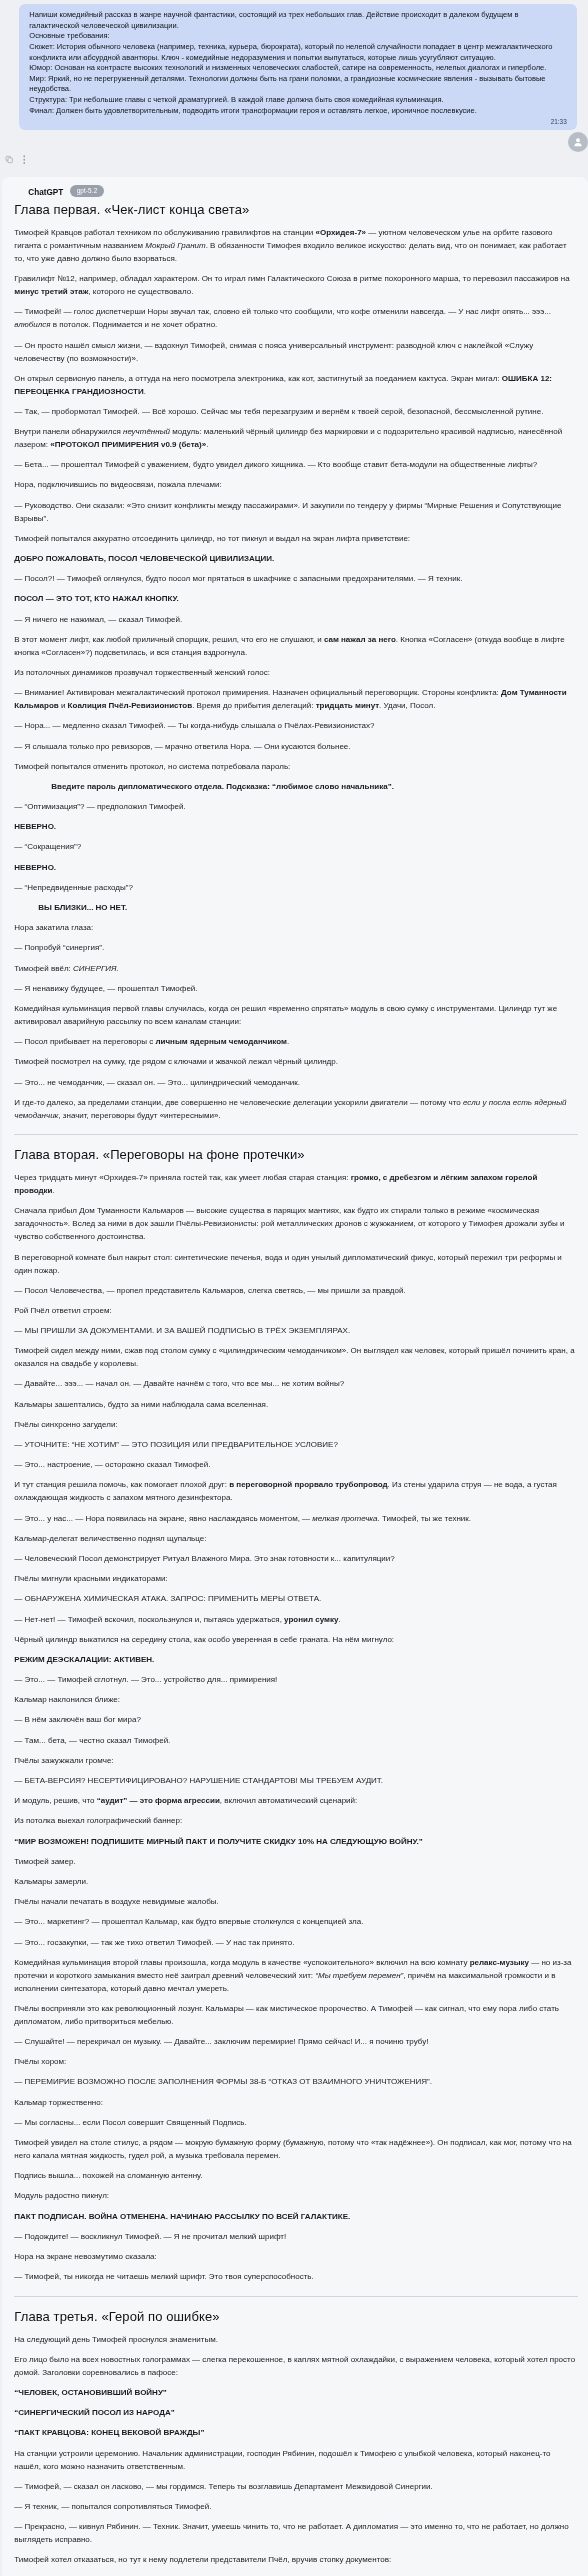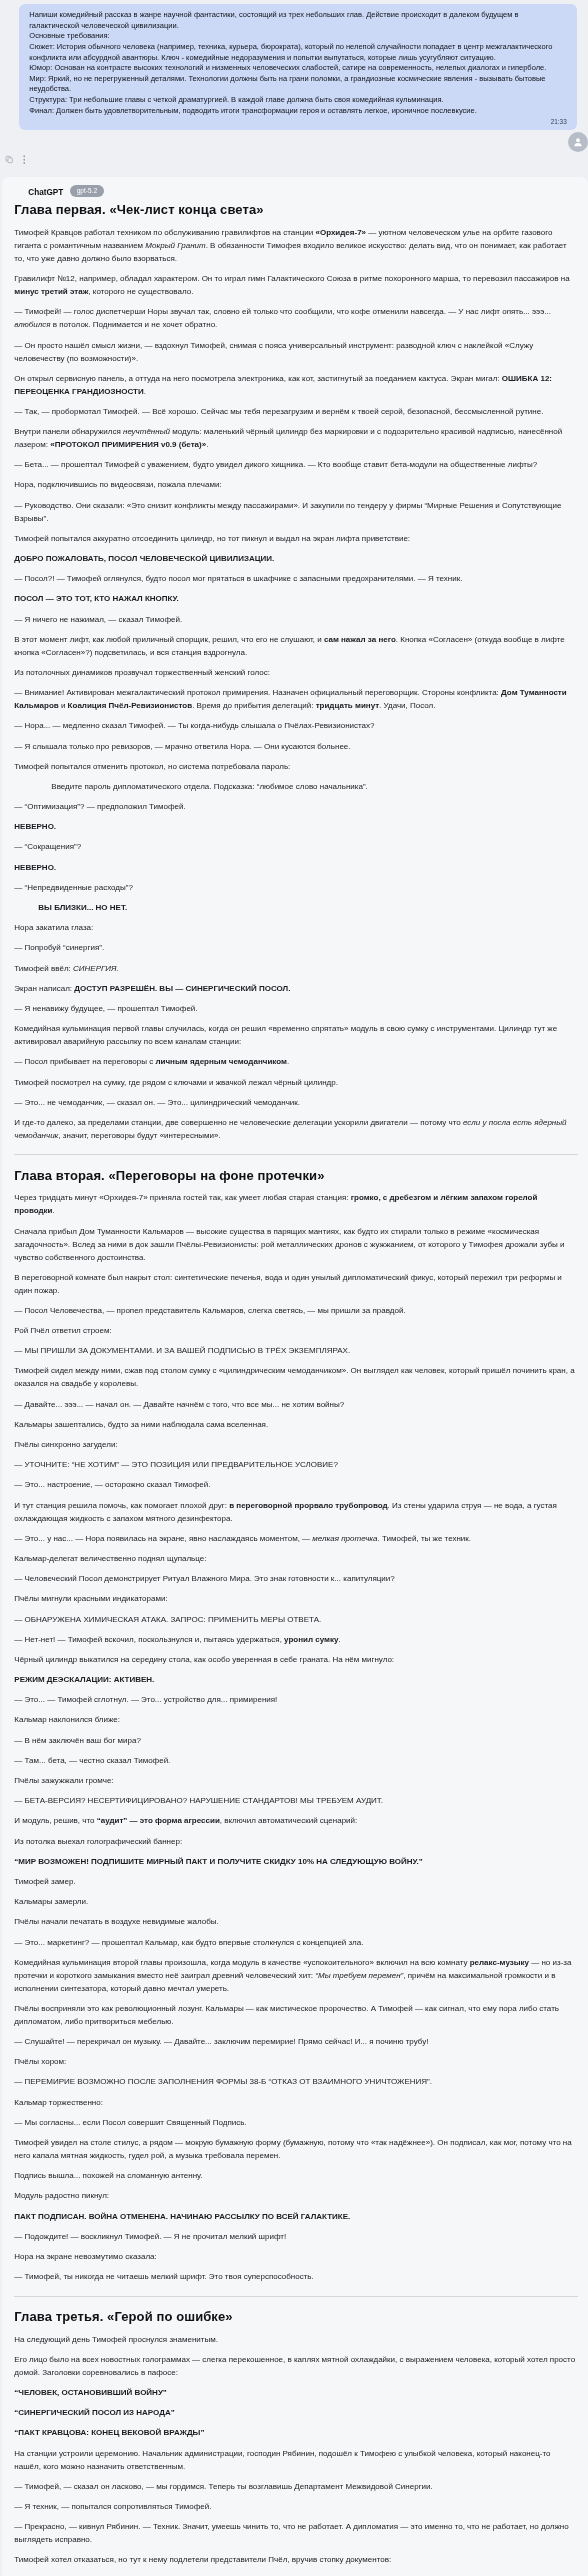--- a/index.html
+++ b/index.html
@@ -35,21 +35,21 @@
   .assistant-header{display:flex;align-items:flex-end;gap:6.7px;padding-left:15.5px;height:13.4px;}
   .assistant-name{font-size:8.2px;font-weight:700;color:#0f1014;}
   .model-badge{
     background:#99a0ab;color:#ffffff;font-size:6.4px;line-height:6.4px;
     padding:2.6px 6.7px;border-radius:6.7px;letter-spacing:0.1px;
   }
   
   .story{margin-top:4.1px;color:#1b1c20;font-size:8px;line-height:13px;width:564px;margin-left:1.5px;}
   .story p{margin:7.2px 0;white-space:pre-wrap;}
   .chapter-title{
-    font-size:13px;line-height:16.5px;font-weight:700;color:#101114;
+    font-size:13px;line-height:16.5px;font-weight:400;color:#101114;
     margin:12.4px 0 5.2px 0;letter-spacing:0.1px;
   }
   .chapter-title:first-child{margin-top:5.2px;}
   hr.divider{border:none;border-top:1px solid #d4d6db;margin:12.4px 0 1px 0;}
 </style>
 </head>
 <body>
 
 <div class="user-bubble">
   <div>
@@ -114,31 +114,30 @@
       <p><span style="font-weight: 700;">ДОБРО ПОЖАЛОВАТЬ, ПОСОЛ ЧЕЛОВЕЧЕСКОЙ ЦИВИЛИЗАЦИИ.</span></p>
       <p><span>— Посол?! — Тимофей оглянулся, будто посол мог прятаться в шкафчике с запасными предохранителями. — Я техник.</span></p>
       <p><span style="font-weight: 700;">ПОСОЛ — ЭТО ТОТ, КТО НАЖАЛ КНОПКУ.</span></p>
       <p><span>— Я ничего не нажимал, — сказал Тимофей.</span></p>
       <p><span>В этот момент лифт, как любой приличный спорщик, решил, что его не слушают, и </span><span style="font-weight: 700;">сам нажал за него</span><span>. Кнопка «Согласен» (откуда вообще в лифте кнопка «Согласен»?) подсветилась, и вся станция вздрогнула.</span></p>
       <p><span>Из потолочных динамиков прозвучал торжественный женский голос:</span></p>
       <p><span>— Внимание! Активирован межгалактический протокол примирения. Назначен официальный переговорщик. Стороны конфликта: </span><span style="font-weight: 700;">Дом Туманности Кальмаров</span><span> и </span><span style="font-weight: 700;">Коалиция Пчёл-Ревизионистов</span><span>. Время до прибытия делегаций: </span><span style="font-weight: 700;">тридцать минут</span><span>. Удачи, Посол.</span></p>
       <p><span>— Нора... — медленно сказал Тимофей. — Ты когда-нибудь слышала о Пчёлах-Ревизионистах?</span></p>
       <p><span>— Я слышала только про ревизоров, — мрачно ответила Нора. — Они кусаются больнее.</span></p>
       <p><span>Тимофей попытался отменить протокол, но система потребовала пароль:</span></p>
-      <p><span style="font-weight: 400; padding-left: 37px;">Введите пароль дипломатического отдела. Подсказка: “любимое слово начальника”.</span></p>
+      <p><span style="font-weight: 700; padding-left: 37px;">Введите пароль дипломатического отдела. Подсказка: “любимое слово начальника”.</span></p>
       <p><span>— “Оптимизация”? — предположил Тимофей.</span></p>
       <p><span style="font-weight: 700;">НЕВЕРНО.</span></p>
       <p><span>— “Сокращения”?</span></p>
       <p><span style="font-weight: 700;">НЕВЕРНО.</span></p>
       <p><span>— “Непредвиденные расходы”?</span></p>
       <p><span style="font-weight: 700; padding-left: 24px;">ВЫ БЛИЗКИ... НО НЕТ.</span></p>
       <p><span>Нора закатила глаза:</span></p>
       <p><span>— Попробуй “синергия”.</span></p>
       <p><span>Тимофей ввёл: </span><span style="font-style: italic;">СИНЕРГИЯ.</span></p>
-      <p><span>Экран написал: </span><span style="font-weight: 700;">ДОСТУП РАЗРЕШЁН. ВЫ — СИНЕРГИЧЕСКИЙ ПОСОЛ.</span></p>
       <p><span>— Я ненавижу будущее, — прошептал Тимофей.</span></p>
       <p><span>Комедийная кульминация первой главы случилась, когда он решил «временно спрятать» модуль в свою сумку с инструментами. Цилиндр тут же активировал аварийную рассылку по всем каналам станции:</span></p>
       <p><span>— Посол прибывает на переговоры с </span><span style="font-weight: 700;">личным ядерным чемоданчиком</span><span>.</span></p>
       <p><span>Тимофей посмотрел на сумку, где рядом с ключами и жвачкой лежал чёрный цилиндр.</span></p>
       <p><span>— Это... не чемоданчик, — сказал он. — Это... цилиндрический чемоданчик.</span></p>
       <p><span>И где-то далеко, за пределами станции, две совершенно не человеческие делегации ускорили двигатели — потому что </span><span style="font-style: italic;">если у посла есть ядерный чемоданчик</span><span>, значит, переговоры будут «интересными».</span></p>
       <hr class="divider">
       <h1 class="chapter-title">Глава вторая. «Переговоры на фоне протечки»</h1>
       <p><span>Через тридцать минут «Орхидея-7» приняла гостей так, как умеет любая старая станция: </span><span style="font-weight: 700;">громко, с дребезгом и лёгким запахом горелой проводки</span><span>.</span></p>
       <p><span>Сначала прибыл Дом Туманности Кальмаров — высокие существа в парящих мантиях, как будто их стирали только в режиме «космическая загадочность». Вслед за ними в док зашли Пчёлы-Ревизионисты: рой металлических дронов с жужжанием, от которого у Тимофея дрожали зубы и чувство собственного достоинства.</span></p>
@@ -167,20 +166,21 @@
       <p><span>— Там... бета, — честно сказал Тимофей.</span></p>
       <p><span>Пчёлы зажужжали громче:</span></p>
       <p><span>— БЕТА-ВЕРСИЯ? НЕСЕРТИФИЦИРОВАНО? НАРУШЕНИЕ СТАНДАРТОВ! МЫ ТРЕБУЕМ АУДИТ.</span></p>
       <p><span>И модуль, решив, что </span><span style="font-weight: 700;">“аудит” — это форма агрессии</span><span>, включил автоматический сценарий:</span></p>
       <p><span>Из потолка выехал голографический баннер:</span></p>
       <p><span style="font-weight: 700;">“МИР ВОЗМОЖЕН! ПОДПИШИТЕ МИРНЫЙ ПАКТ И ПОЛУЧИТЕ СКИДКУ 10% НА СЛЕДУЮЩУЮ ВОЙНУ.”</span></p>
       <p><span>Тимофей замер.</span></p>
       <p><span>Кальмары замерли.</span></p>
       <p><span>Пчёлы начали печатать в воздухе невидимые жалобы.</span></p>
       <p><span>— Это... маркетинг? — прошептал Кальмар, как будто впервые столкнулся с концепцией зла.</span></p>
+      <p><span>— Это... госзакупки, — так же тихо ответил Тимофей. — У нас так принято.</span></p>
       <p><span>Комедийная кульминация второй главы произошла, когда модуль в качестве «успокоительного» включил на всю комнату </span><span style="font-weight: 700;">релакс-музыку</span><span> — но из-за протечки и короткого замыкания вместо неё заиграл древний человеческий хит: </span><span style="font-style: italic;">“Мы требуем перемен”</span><span>, причём на максимальной громкости и в исполнении синтезатора, который давно мечтал умереть.</span></p>
       <p><span>Пчёлы восприняли это как революционный лозунг. Кальмары — как мистическое пророчество. А Тимофей — как сигнал, что ему пора либо стать дипломатом, либо притвориться мебелью.</span></p>
       <p><span>— Слушайте! — перекричал он музыку. — Давайте... заключим перемирие! Прямо сейчас! И... я починю трубу!</span></p>
       <p><span>Пчёлы хором:</span></p>
       <p><span>— ПЕРЕМИРИЕ ВОЗМОЖНО ПОСЛЕ ЗАПОЛНЕНИЯ ФОРМЫ 38-Б “ОТКАЗ ОТ ВЗАИМНОГО УНИЧТОЖЕНИЯ”.</span></p>
       <p><span>Кальмар торжественно:</span></p>
       <p><span>— Мы согласны... если Посол совершит Священный Подпись.</span></p>
       <p><span>Тимофей увидел на столе стилус, а рядом — мокрую бумажную форму (бумажную, потому что «так надёжнее»). Он подписал, как мог, потому что на него капала мятная жидкость, гудел рой, а музыка требовала перемен.</span></p>
       <p><span>Подпись вышла... похожей на сломанную антенну.</span></p>
       <p><span>Модуль радостно пикнул:</span></p>

